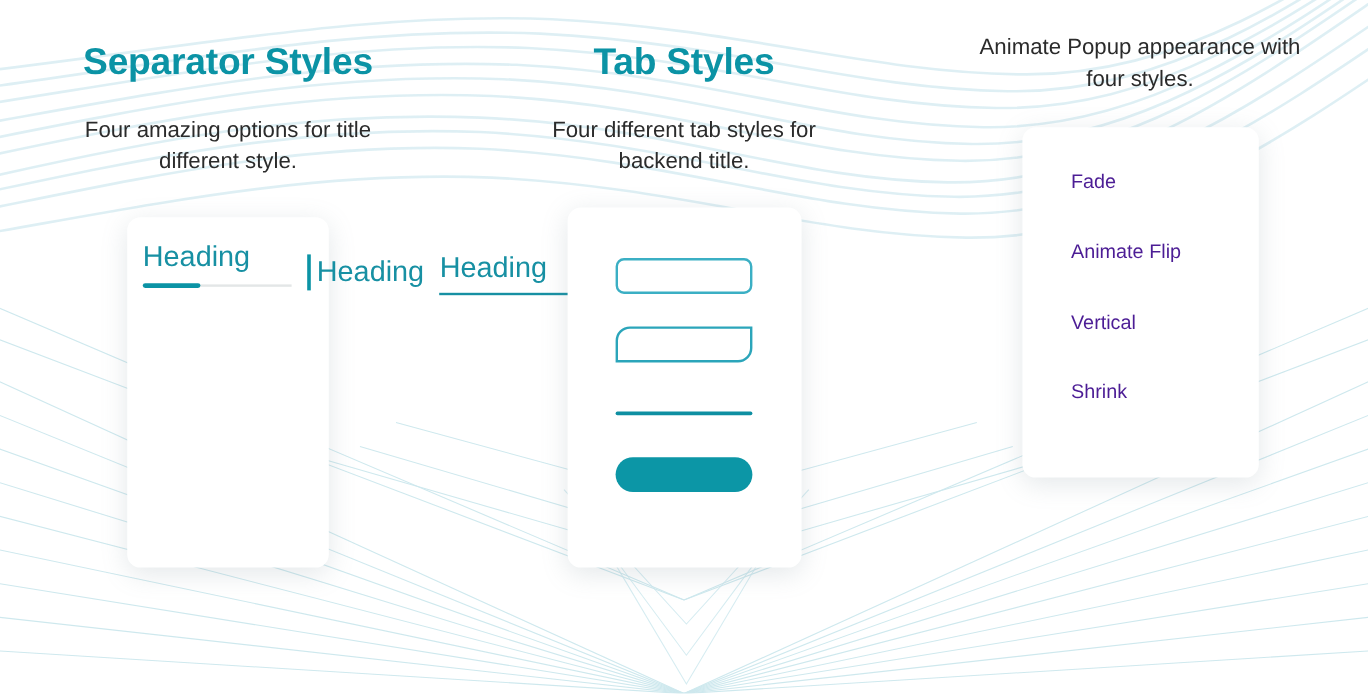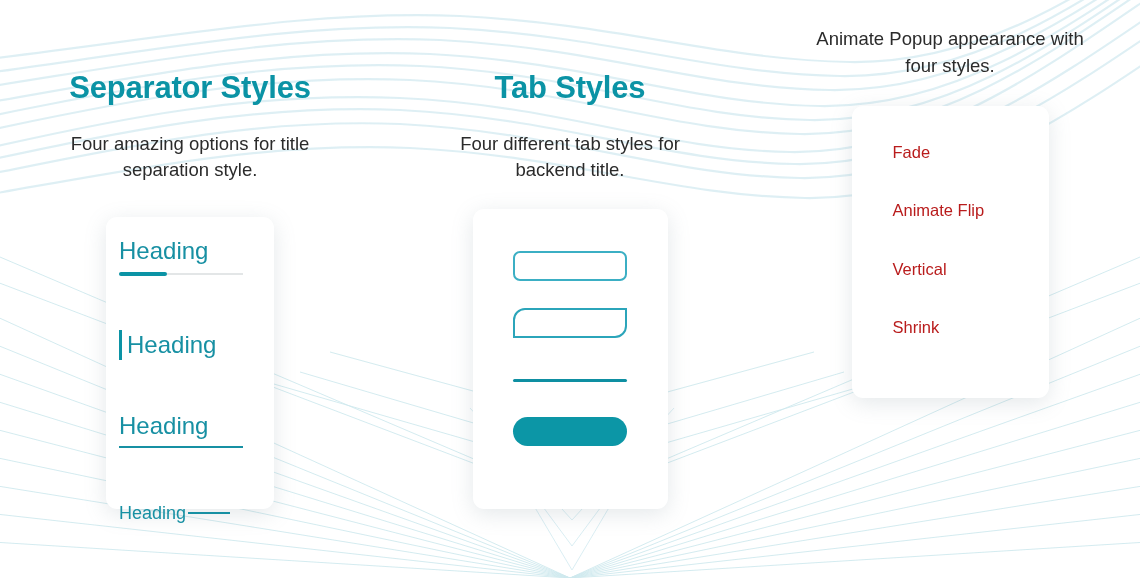--- a/index.html
+++ b/index.html
@@ -40,21 +40,21 @@
     display: flex;
     flex-direction: column;
     align-items: center;
   }
 
   .col-title {
     font-size: 31px;
     font-weight: bold;
     color: #0b93a5;
     letter-spacing: -0.2px;
-    margin-top: 72px;
+    margin-top: 36px;
     line-height: 1.05;
     text-align: center;
   }
 
   .col-sub {
     font-size: 18.5px;
     color: #2b2b2b;
     text-align: center;
     line-height: 1.45;
     margin-top: 26px;
@@ -69,24 +69,23 @@
     position: relative;
   }
 
   
   .card-separators {
     width: 168px;
     height: 292px;
     margin-top: 33px;
     padding: 0;
     display: flex;
-    flex-direction: column;
+    flex-direction: row;
     align-items: flex-start;
     justify-content: flex-start;
-    gap: 23px;
   }
   .sep-item { margin-left: 13px; }
 
   .sep-heading {
     font-size: 24px;
     color: #1790a3;
     line-height: 1;
     white-space: nowrap;
   }
 
@@ -195,21 +194,21 @@
     height: 292px;
     margin-top: 26px;
     display: flex;
     flex-direction: column;
     align-items: flex-start;
     padding-top: 38px;
     box-sizing: border-box;
   }
   .popup-item {
     font-size: 16.5px;
-    color: #b91c1c;
+    color: #4c1d95;
     margin-left: 41px;
     margin-bottom: 42px;
     line-height: 1;
     white-space: nowrap;
   }
   .popup-item:last-child { margin-bottom: 16px; }
 </style>
 </head>
 <body>
 
@@ -263,21 +262,21 @@
     <path d="M470,408 L572,520 L674,408"></path>
     <path d="M486,430 L572,546 L658,430"></path>
     <path d="M502,452 L572,570 L642,452"></path>
   </g>
 </svg>
 
 <div id="content">
 
   <div class="column">
     <div class="col-title">Separator Styles</div>
-    <div class="col-sub">Four amazing options for title separation style.</div>
+    <div class="col-sub">Four amazing options for title different style.</div>
 
     <div class="card card-separators">
 
       <div class="sep-item sep1">
         <div class="sep-heading">Heading</div>
         <div class="sep1-rule">
           <div class="grey"></div>
           <div class="teal"></div>
         </div>
       </div>

